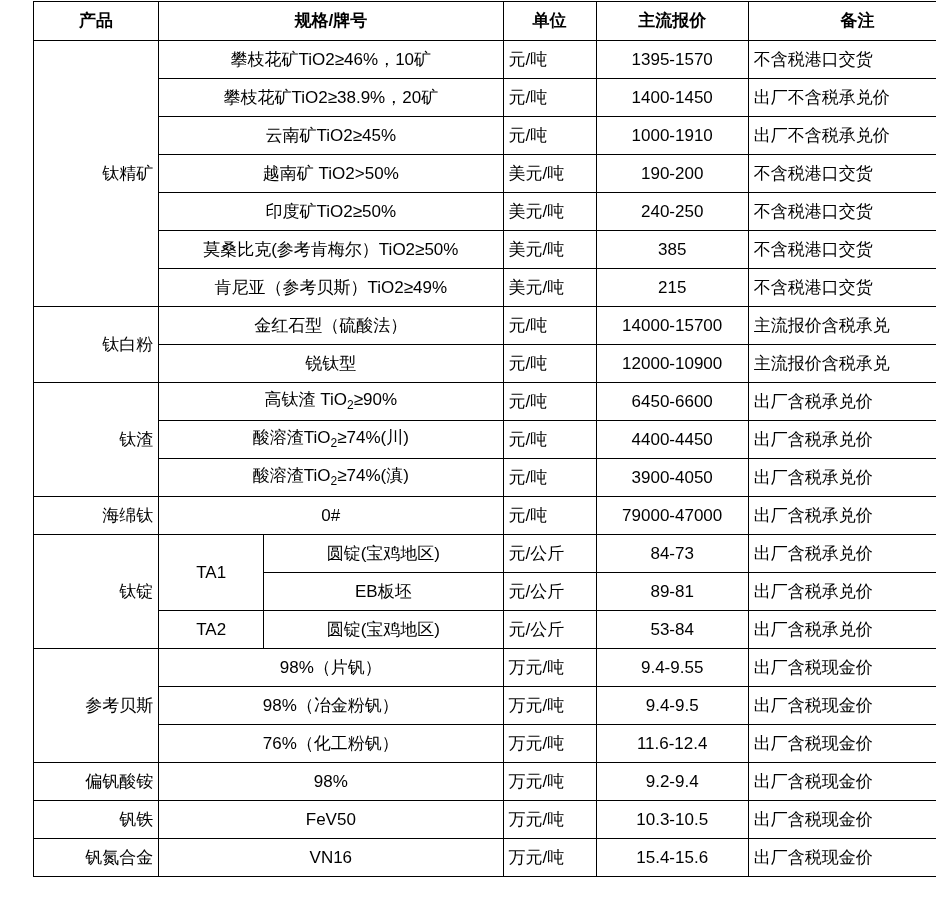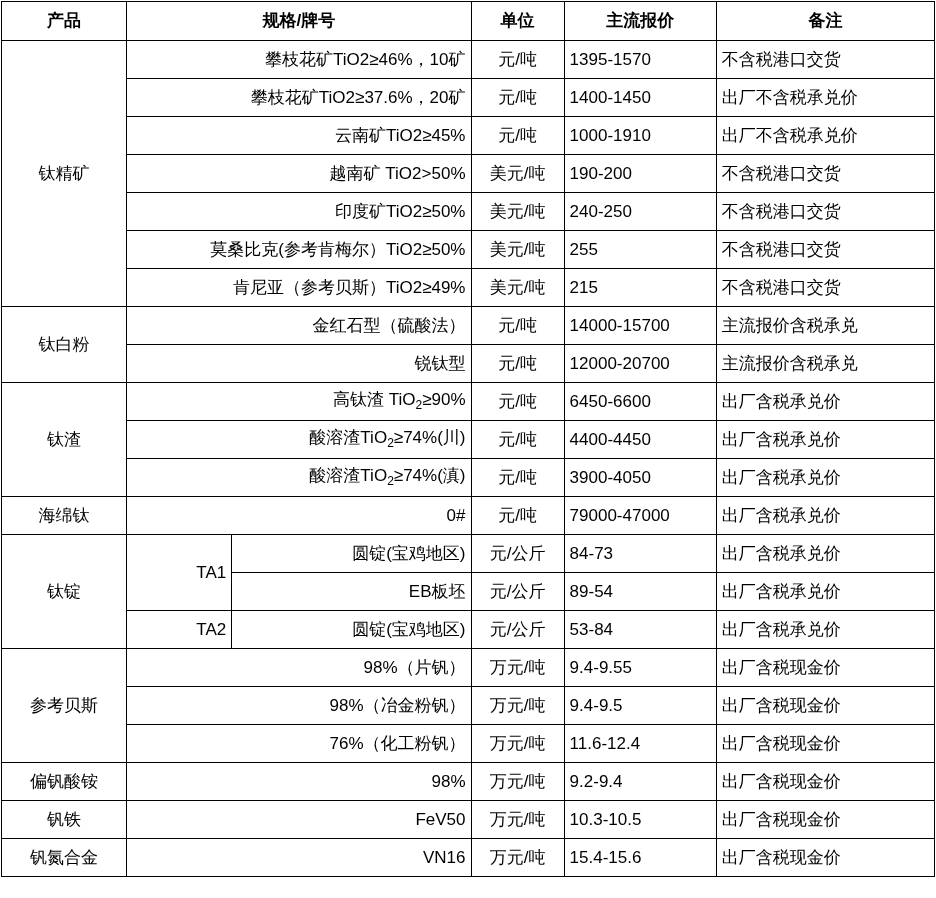--- a/index.html
+++ b/index.html
@@ -10,20 +10,21 @@
   body {
     font-family: "Liberation Sans", sans-serif;
     color: #000000;
   }
   #sheet {
     width: 936px;
     height: 898px;
     box-sizing: border-box;
     position: relative;
     overflow: hidden;
+    padding-left: 32px;
   }
   table.price-table {
     border-collapse: collapse;
     width: 934px;
     margin: 1px 0 0 1px;
     table-layout: fixed;
   }
   table.price-table td {
     border: 1px solid #000000;
     padding: 2px 5px;
@@ -33,31 +34,31 @@
     white-space: nowrap;
     overflow: hidden;
   }
   td.hdr {
     text-align: center;
     font-weight: bold;
     font-size: 19px;
     height: 34px;
   }
   td.cat {
+    text-align: right;
+    font-size: 18px;
+  }
+  td.spec {
     text-align: center;
-    font-size: 18px;
-  }
-  td.spec {
-    text-align: right;
   }
   td.unit {
+    text-align: left;
+  }
+  td.price {
     text-align: center;
-  }
-  td.price {
-    text-align: left;
   }
   td.remark {
     text-align: left;
   }
   tr.body-row td {
     height: 33px;
   }
   .sub {
     font-size: 12px;
     vertical-align: sub;
@@ -85,21 +86,21 @@
           <td class="hdr" colspan="1">备注</td>
         </tr>
         <tr class="body-row">
           <td class="cat" rowspan="7">钛精矿</td>
           <td class="spec" colspan="2">攀枝花矿TiO2≥46%，10矿</td>
           <td class="unit">元/吨</td>
           <td class="price">1395-1570</td>
           <td class="remark">不含税港口交货</td>
         </tr>
         <tr class="body-row">
-          <td class="spec" colspan="2">攀枝花矿TiO2≥37.6%，20矿</td>
+          <td class="spec" colspan="2">攀枝花矿TiO2≥38.9%，20矿</td>
           <td class="unit">元/吨</td>
           <td class="price">1400-1450</td>
           <td class="remark">出厂不含税承兑价</td>
         </tr>
         <tr class="body-row">
           <td class="spec" colspan="2">云南矿TiO2≥45%</td>
           <td class="unit">元/吨</td>
           <td class="price">1000-1910</td>
           <td class="remark">出厂不含税承兑价</td>
         </tr>
@@ -111,40 +112,40 @@
         </tr>
         <tr class="body-row">
           <td class="spec" colspan="2">印度矿TiO2≥50%</td>
           <td class="unit">美元/吨</td>
           <td class="price">240-250</td>
           <td class="remark">不含税港口交货</td>
         </tr>
         <tr class="body-row">
           <td class="spec" colspan="2">莫桑比克(参考肯梅尔）TiO2≥50%</td>
           <td class="unit">美元/吨</td>
-          <td class="price">255</td>
+          <td class="price">385</td>
           <td class="remark">不含税港口交货</td>
         </tr>
         <tr class="body-row">
           <td class="spec" colspan="2">肯尼亚（参考贝斯）TiO2≥49%</td>
           <td class="unit">美元/吨</td>
           <td class="price">215</td>
           <td class="remark">不含税港口交货</td>
         </tr>
         <tr class="body-row">
           <td class="cat" rowspan="2">钛白粉</td>
           <td class="spec" colspan="2">金红石型（硫酸法）</td>
           <td class="unit">元/吨</td>
           <td class="price">14000-15700</td>
           <td class="remark">主流报价含税承兑</td>
         </tr>
         <tr class="body-row">
           <td class="spec" colspan="2">锐钛型</td>
           <td class="unit">元/吨</td>
-          <td class="price">12000-20700</td>
+          <td class="price">12000-10900</td>
           <td class="remark">主流报价含税承兑</td>
         </tr>
         <tr class="body-row">
           <td class="cat" rowspan="3">钛渣</td>
           <td class="spec" colspan="2">高钛渣 TiO<span class="sub">2</span>≥90%</td>
           <td class="unit">元/吨</td>
           <td class="price">6450-6600</td>
           <td class="remark">出厂含税承兑价</td>
         </tr>
         <tr class="body-row">
@@ -170,21 +171,21 @@
           <td class="cat" rowspan="3">钛锭</td>
           <td class="spec" rowspan="2">TA1</td>
           <td class="spec" colspan="1">圆锭(宝鸡地区)</td>
           <td class="unit">元/公斤</td>
           <td class="price">84-73</td>
           <td class="remark">出厂含税承兑价</td>
         </tr>
         <tr class="body-row">
           <td class="spec" colspan="1">EB板坯</td>
           <td class="unit">元/公斤</td>
-          <td class="price">89-54</td>
+          <td class="price">89-81</td>
           <td class="remark">出厂含税承兑价</td>
         </tr>
         <tr class="body-row">
           <td class="spec" rowspan="1">TA2</td>
           <td class="spec" colspan="1">圆锭(宝鸡地区)</td>
           <td class="unit">元/公斤</td>
           <td class="price">53-84</td>
           <td class="remark">出厂含税承兑价</td>
         </tr>
         <tr class="body-row">

